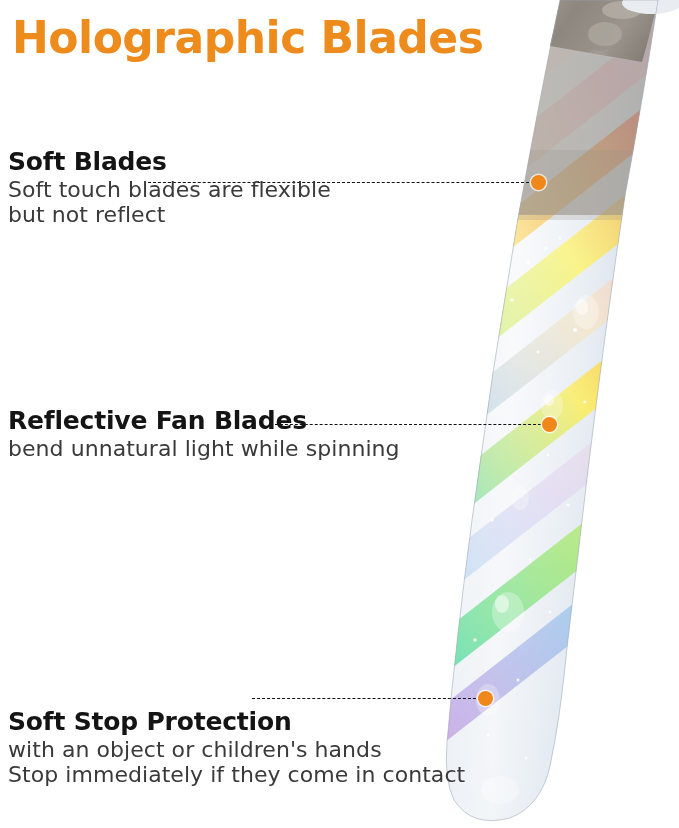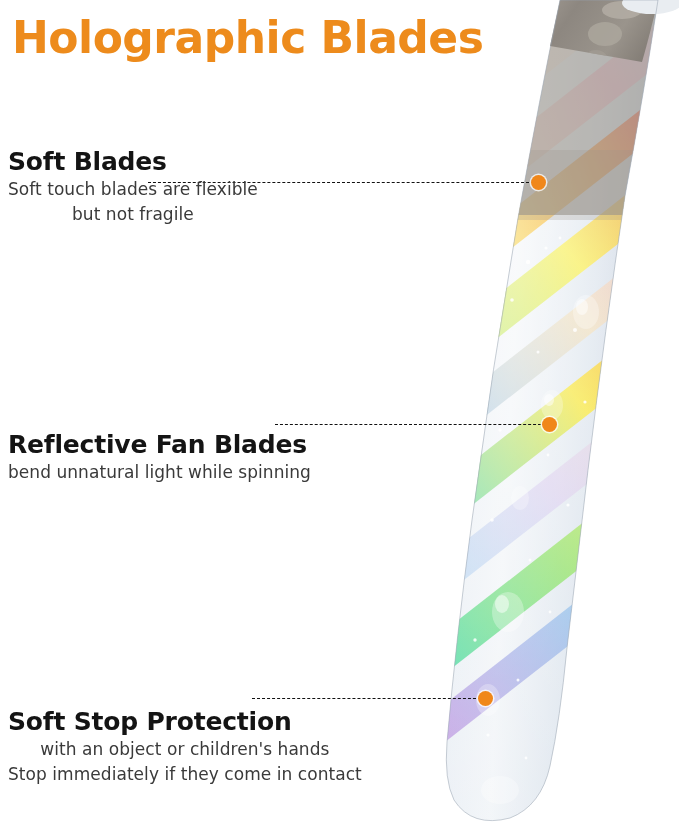--- a/index.html
+++ b/index.html
@@ -41,32 +41,31 @@
   }
   .feature-title {
     font-size: 25px;
     font-weight: 700;
     color: #141414;
     line-height: 30px;
     white-space: nowrap;
     letter-spacing: -0.2px;
   }
   .feature-body {
-    font-size: 17px;
+    font-size: 22px;
     font-weight: 400;
     color: #3a3a3a;
     line-height: 25px;
     white-space: nowrap;
     letter-spacing: 0.05px;
-    text-align: center;
   }
   .feature-body span { display: block; }
 
   #feature-1 { top: 147px; }
-  #feature-2 { top: 406px; margin-top: 24px; }
+  #feature-2 { top: 406px; }
   #feature-3 { top: 707px; }
 
   
   .leader-line {
     position: absolute;
     height: 0;
     border-top: 1.6px dashed #111111;
   }
   #leader-1 { left: 148px; top: 182px; width: 386px; }
   #leader-2 { left: 275px; top: 424px; width: 271px; }
@@ -264,21 +263,21 @@
 <div class="callout-dot" id="dot-1"></div>
 <div class="callout-dot" id="dot-2"></div>
 <div class="callout-dot" id="dot-3"></div>
 
 <div class="feature" id="feature-1">
   <div class="feature-head">
     <span class="feature-title">Soft Blades</span>
   </div>
   <div class="feature-body">
     <span>Soft touch blades are flexible</span>
-    <span>but not fragile</span>
+    <span>but not reflect</span>
   </div>
 </div>
 
 <div class="feature" id="feature-2">
   <div class="feature-head">
     <span class="feature-title">Reflective Fan Blades</span>
   </div>
   <div class="feature-body">
     <span>bend unnatural light while spinning</span>
   </div>

